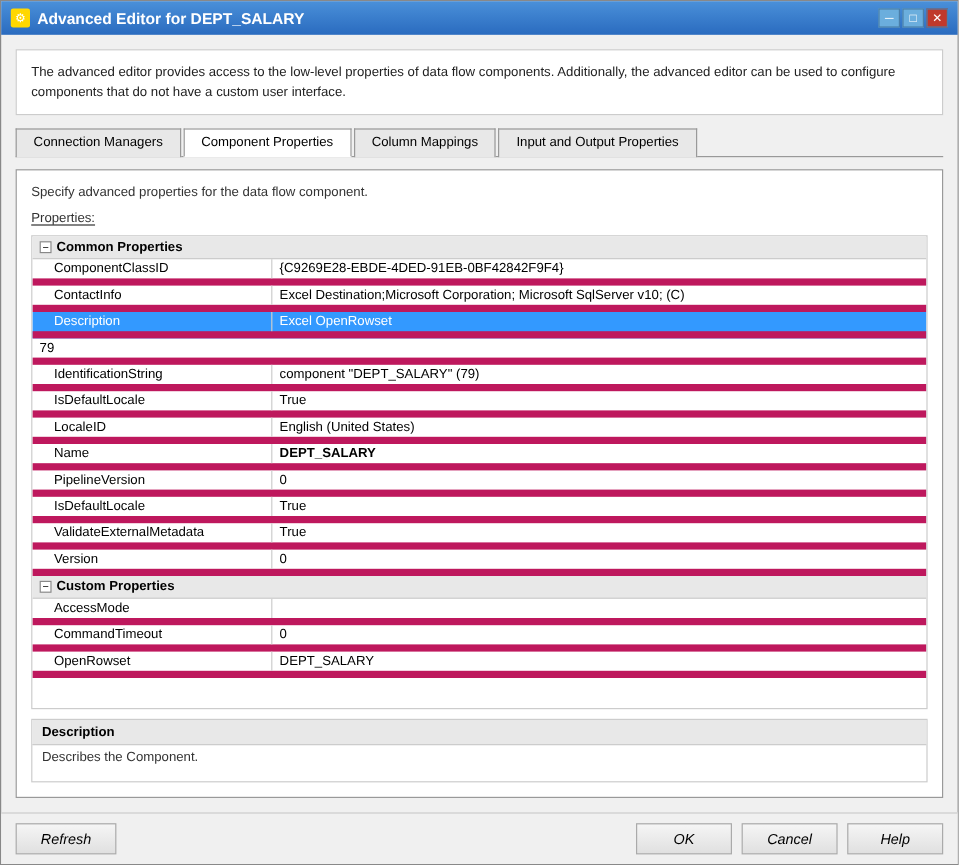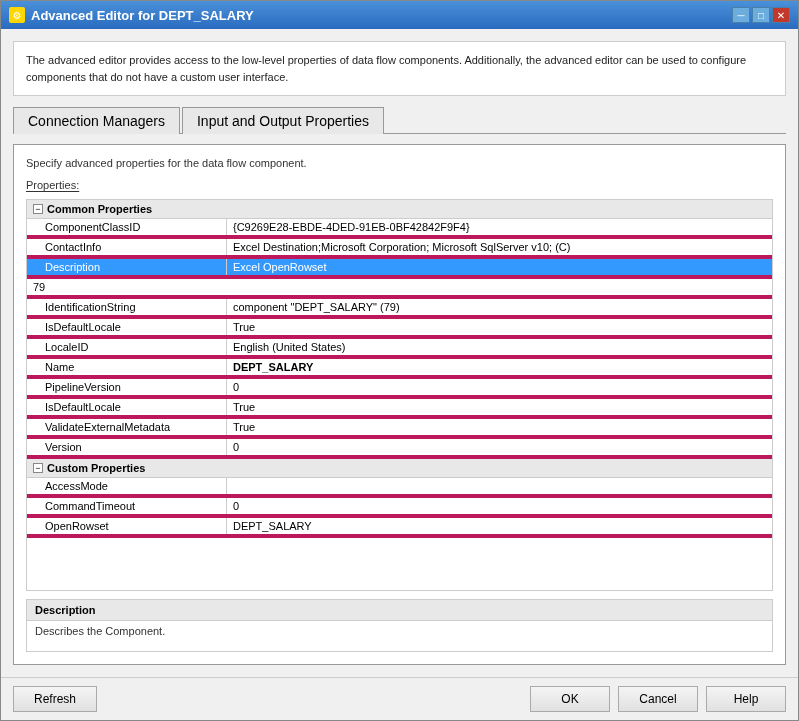--- a/index.html
+++ b/index.html
@@ -85,21 +85,21 @@
       display: flex;
       border-bottom: 1px solid #999;
       gap: 0;
     }
     .tab {
       padding: 5px 14px;
       border: 1px solid #999;
       border-bottom: none;
       background: #e8e8e8;
       cursor: pointer;
-      font-size: 14px;
+      font-size: 11px;
       margin-right: 2px;
       position: relative;
       bottom: -1px;
       text-align: right;
     }
     .tab.active {
       background: white;
       border-bottom: 1px solid white;
       z-index: 1;
       font-weight: 500;
@@ -149,21 +149,21 @@
       cursor: pointer;
       background: white;
     }
     .section-title {
       font-weight: bold;
       font-size: 11px;
       text-align: center;
     }
     .prop-row {
       display: flex;
-      border-bottom: 4px solid #be185d;
+      border-bottom: 6px solid #be185d;
       min-height: 20px;
     }
     .prop-row.selected {
       background: #3399ff;
       color: white;
     }
     .prop-name {
       width: 200px;
       padding: 2px 6px 2px 18px;
       font-size: 11px;
@@ -211,20 +211,21 @@
       border-top: 1px solid #ccc;
       flex-shrink: 0;
     }
     .btn {
       padding: 5px 20px;
       font-size: 12px;
       background: linear-gradient(to bottom, #f5f5f5, #e0e0e0);
       border: 1px solid #aaa;
       cursor: pointer;
       min-width: 80px;
+      font-style: italic;
     }
     .btn-group-right {
       display: flex;
       gap: 8px;
     }
   </style>
 </head>
 <body>
 
 <div class="window">
@@ -243,20 +244,26 @@
 
   <div class="content">
 
     <div class="description-box">
       <span>The advanced editor provides access to the low-level properties of data flow components. Additionally, the advanced editor can be used to configure components that do not have a custom user interface.</span>
     </div>
 
     <div class="tabs-container">
       <div class="tab">
         <span>Connection Managers</span>
+      </div>
+      <div class="tab active">
+        <span>Component Properties</span>
+      </div>
+      <div class="tab">
+        <span>Column Mappings</span>
       </div>
       <div class="tab">
         <span>Input and Output Properties</span>
       </div>
     </div>
 
     <div class="panel">
       <div class="panel-header">Specify advanced properties for the data flow component.</div>
       <div class="panel-label">Properties:</div>
 

